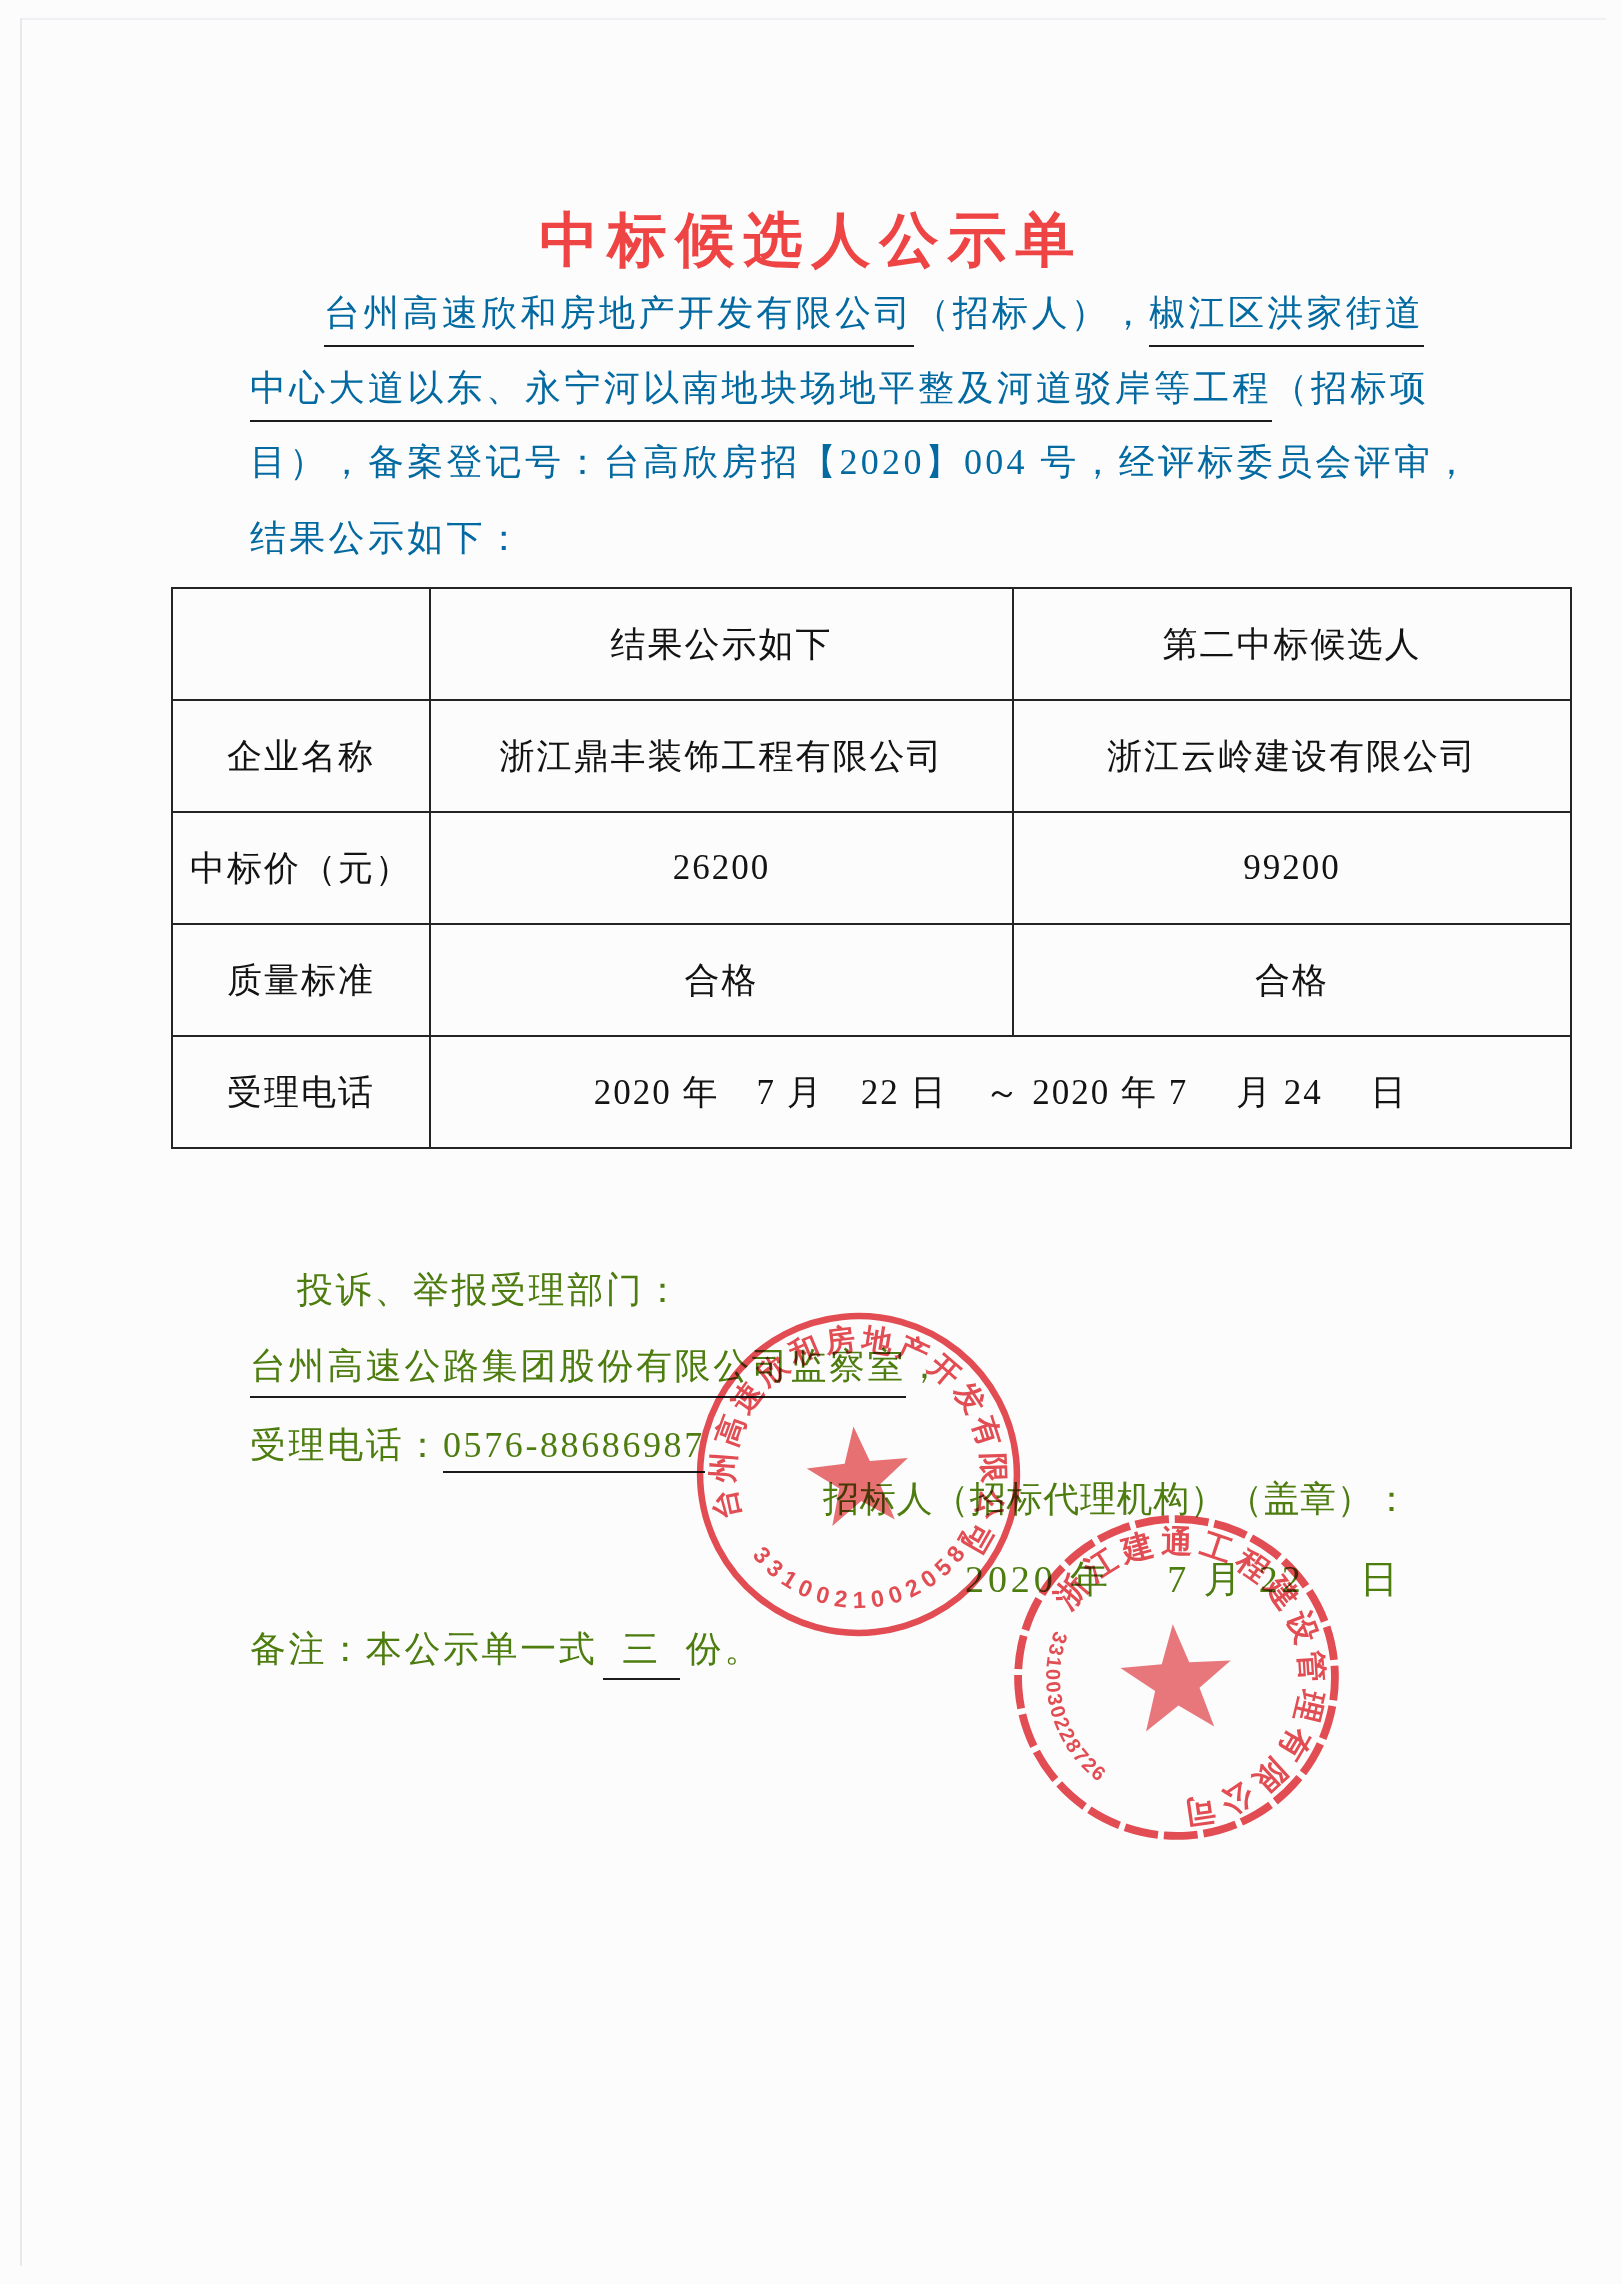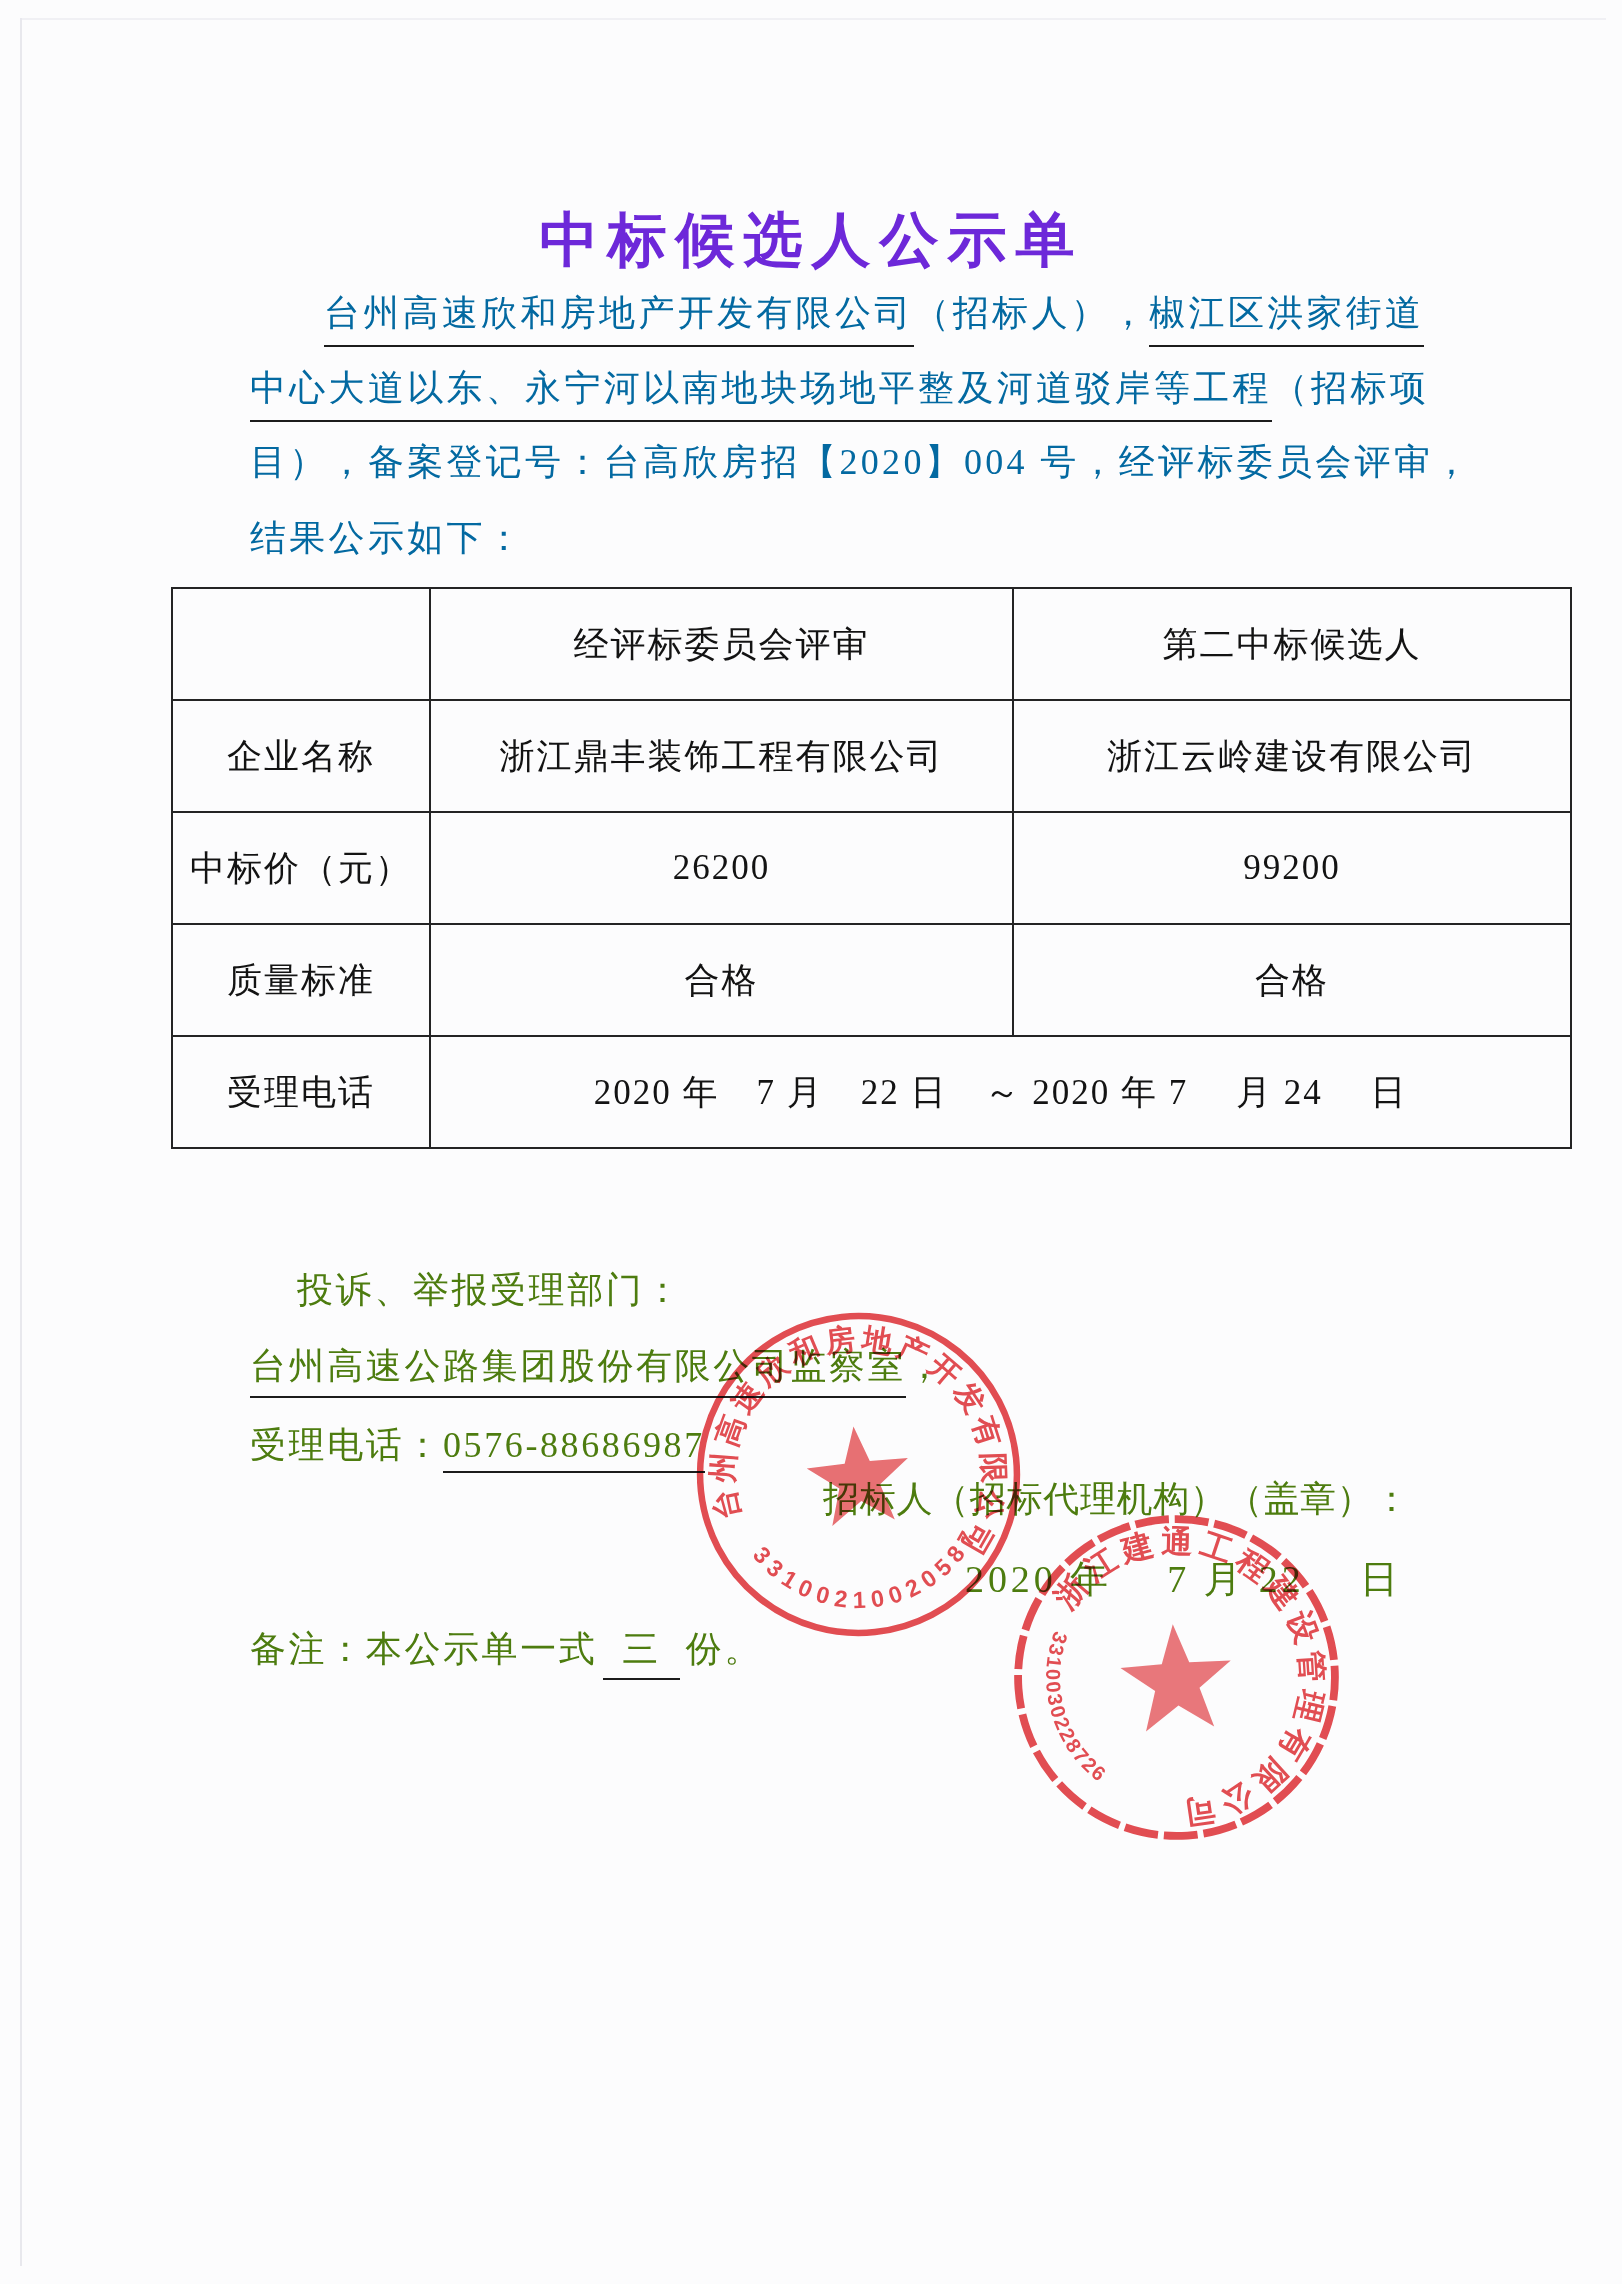--- a/index.html
+++ b/index.html
@@ -21,21 +21,21 @@
   }
   .scan-edge-top{
     position:absolute;left:19.6px;top:18px;width:1586px;height:2px;
     background:#e7e7ee;opacity:.6;
   }
   .title{
     position:absolute;left:0;top:201px;width:1623px;
     text-align:center;
     font-family:"Liberation Sans","DejaVu Sans",sans-serif;
     font-weight:700;font-size:59px;letter-spacing:9px;
-    color:#6d28d9;margin:0;white-space:nowrap;
+    color:#ef4444;margin:0;white-space:nowrap;
   }
   .bodyline{
     position:absolute;font-size:36px;letter-spacing:3.3px;
     white-space:nowrap;color:#0369a1;
   }
   .u{
     display:inline-block;
     border-bottom:2.6px solid #1c1c1c;
     padding-bottom:6.5px;
   }
@@ -110,21 +110,21 @@
 
   <div class="bodyline l2"><span class="u">中心大道以东、永宁河以南地块场地平整及河道驳岸等工程</span><span>（招标项</span></div>
 
   <div class="bodyline l3">目），备案登记号：台高欣房招【2020】004 号，经评标委员会评审，</div>
   <div class="bodyline l4">结果公示如下：</div>
 
   <table class="bid">
     <tbody>
         <tr>
       <td class="colw-label"></td>
-      <td class="colw-a">经评标委员会评审</td>
+      <td class="colw-a">结果公示如下</td>
       <td class="colw-b">第二中标候选人</td>
     </tr>
     <tr>
       <td>企业名称</td>
       <td>浙江鼎丰装饰工程有限公司</td>
       <td>浙江云岭建设有限公司</td>
     </tr>
     <tr>
       <td>中标价（元）</td>
       <td>26200</td>

